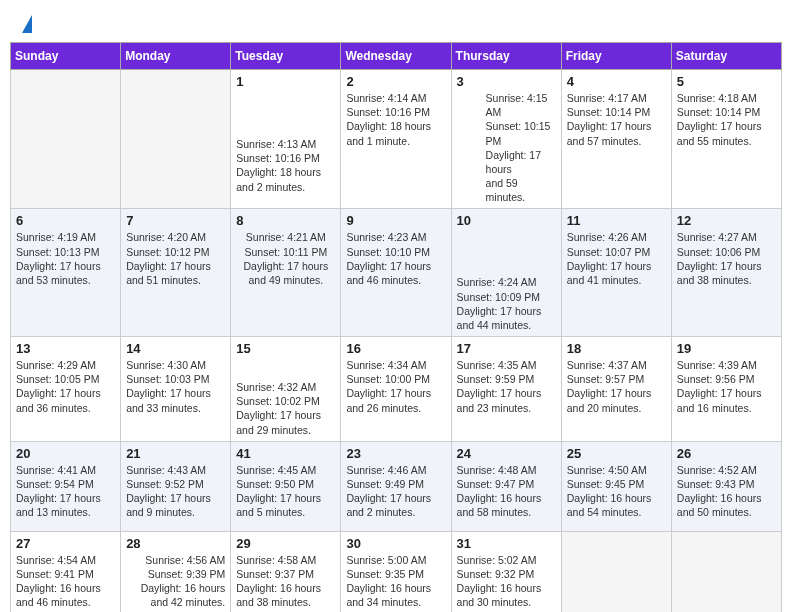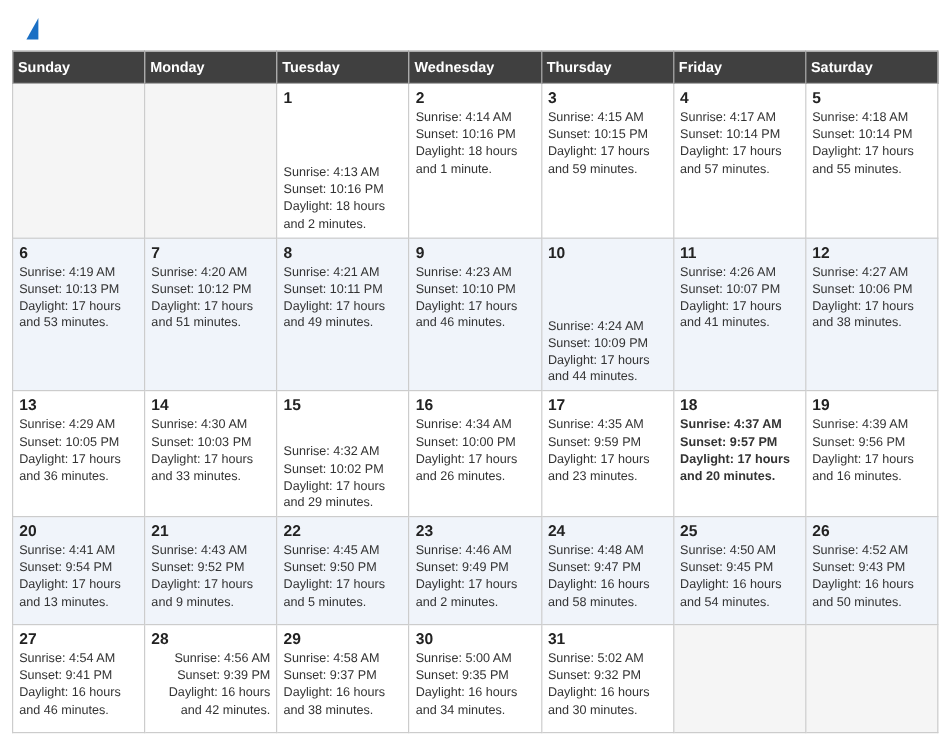--- a/index.html
+++ b/index.html
@@ -51,21 +51,21 @@
     .location {
       font-size: 14px;
       color: #555;
     }
     .calendar {
       width: 100%;
       border-collapse: collapse;
       font-size: 11px;
     }
     .calendar th {
-      background-color: #404040;
+      background-color: #6d28d9;
       color: #fff;
       padding: 6px 4px;
       text-align: left;
       font-size: 12px;
       font-weight: bold;
       border: 1px solid #aaa;
     }
     .calendar td {
       vertical-align: top;
       padding: 4px 5px;
@@ -138,21 +138,21 @@
         </td>
         <td>
           <span class="day-number">2</span>
           <div class="day-info" style="white-space: pre-line;">Sunrise: 4:14 AM
 Sunset: 10:16 PM
 Daylight: 18 hours
 and 1 minute.</div>
         </td>
         <td>
           <span class="day-number">3</span>
-          <div class="day-info" style="white-space: pre-line;">Sunrise: 4:15 AM
+          <div class="day-info" style="white-space: pre-line; margin-left: 29px;">Sunrise: 4:15 AM
 Sunset: 10:15 PM
 Daylight: 17 hours
 and 59 minutes.</div>
         </td>
         <td>
           <span class="day-number">4</span>
           <div class="day-info" style="white-space: pre-line;">Sunrise: 4:17 AM
 Sunset: 10:14 PM
 Daylight: 17 hours
 and 57 minutes.</div>
@@ -175,21 +175,21 @@
         </td>
         <td>
           <span class="day-number">7</span>
           <div class="day-info" style="white-space: pre-line;">Sunrise: 4:20 AM
 Sunset: 10:12 PM
 Daylight: 17 hours
 and 51 minutes.</div>
         </td>
         <td>
           <span class="day-number">8</span>
-          <div class="day-info" style="white-space: pre-line;">Sunrise: 4:21 AM
+          <div class="day-info" style="white-space: pre-line; text-align: center;">Sunrise: 4:21 AM
 Sunset: 10:11 PM
 Daylight: 17 hours
 and 49 minutes.</div>
         </td>
         <td>
           <span class="day-number">9</span>
           <div class="day-info" style="white-space: pre-line;">Sunrise: 4:23 AM
 Sunset: 10:10 PM
 Daylight: 17 hours
 and 46 minutes.</div>
@@ -247,21 +247,21 @@
         </td>
         <td>
           <span class="day-number">17</span>
           <div class="day-info" style="white-space: pre-line;">Sunrise: 4:35 AM
 Sunset: 9:59 PM
 Daylight: 17 hours
 and 23 minutes.</div>
         </td>
         <td>
           <span class="day-number">18</span>
-          <div class="day-info" style="white-space: pre-line; font-weight: bold;">Sunrise: 4:37 AM
+          <div class="day-info" style="white-space: pre-line;">Sunrise: 4:37 AM
 Sunset: 9:57 PM
 Daylight: 17 hours
 and 20 minutes.</div>
         </td>
         <td>
           <span class="day-number">19</span>
           <div class="day-info" style="white-space: pre-line;">Sunrise: 4:39 AM
 Sunset: 9:56 PM
 Daylight: 17 hours
 and 16 minutes.</div>
@@ -276,21 +276,21 @@
 and 13 minutes.</div>
         </td>
         <td>
           <span class="day-number">21</span>
           <div class="day-info" style="white-space: pre-line;">Sunrise: 4:43 AM
 Sunset: 9:52 PM
 Daylight: 17 hours
 and 9 minutes.</div>
         </td>
         <td>
-          <span class="day-number">22</span>
+          <span class="day-number">41</span>
           <div class="day-info" style="white-space: pre-line;">Sunrise: 4:45 AM
 Sunset: 9:50 PM
 Daylight: 17 hours
 and 5 minutes.</div>
         </td>
         <td>
           <span class="day-number">23</span>
           <div class="day-info" style="white-space: pre-line;">Sunrise: 4:46 AM
 Sunset: 9:49 PM
 Daylight: 17 hours

